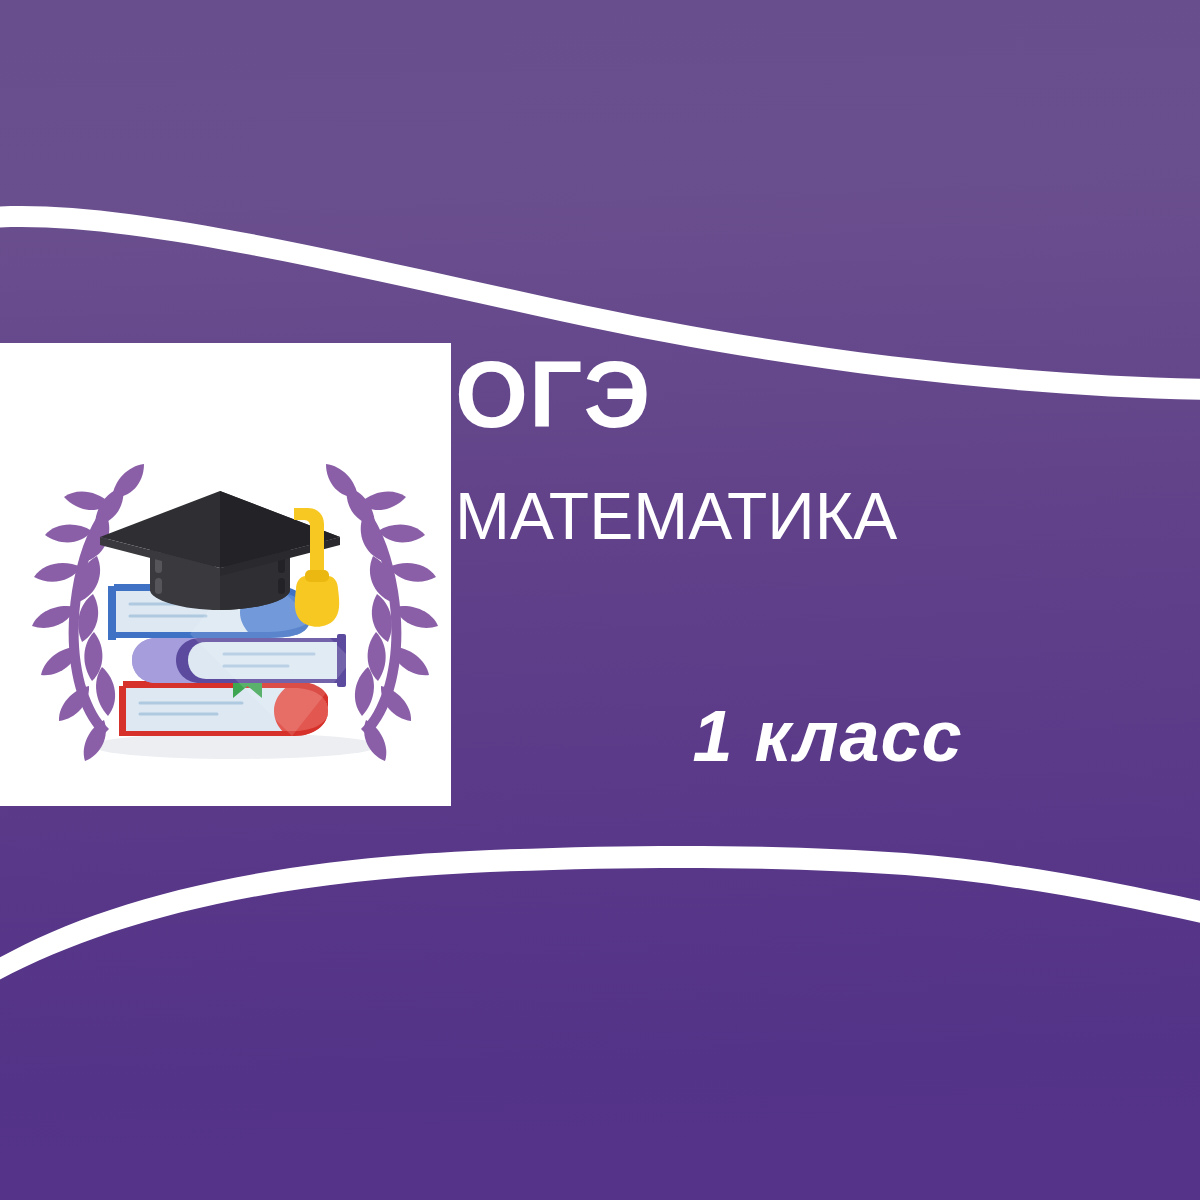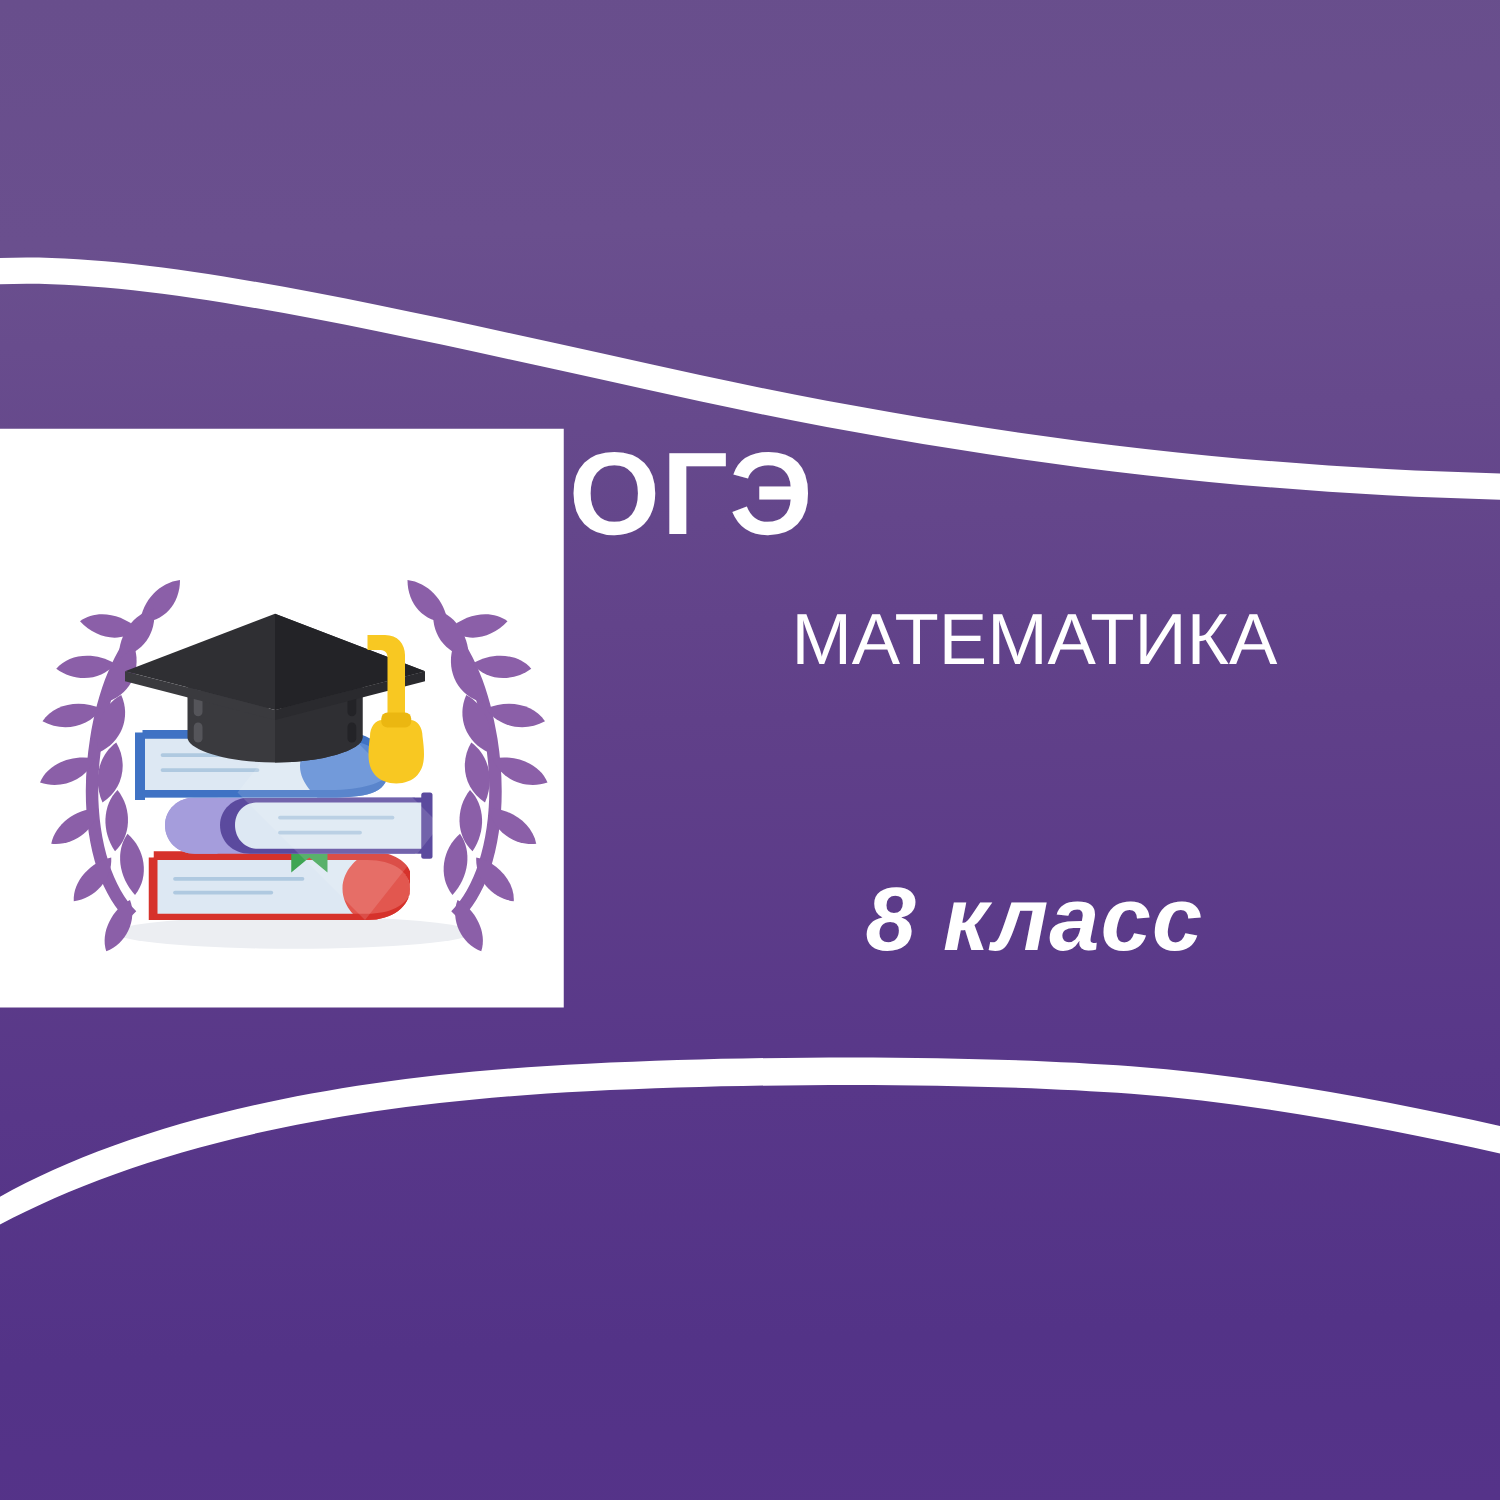--- a/index.html
+++ b/index.html
@@ -60,25 +60,24 @@
     font-weight: bold;
     font-size: 94px;
     line-height: 1;
     letter-spacing: 1px;
   }
   .title-subject {
     position: absolute;
     left: 0;
     top: 153px;
     width: 100%;
-    text-align: center;
     color: #ffffff;
     font-family: "Liberation Sans", sans-serif;
     font-weight: normal;
-    font-size: 58px;
+    font-size: 66px;
     line-height: 1;
     letter-spacing: 0px;
   }
   .title-grade {
     position: absolute;
     left: 0;
     top: 370px;
     width: 100%;
     text-align: center;
     color: #ffffff;
@@ -230,16 +229,16 @@
                  C 334 231, 316 231, 308 222 C 302 215, 302 206, 304 191
                  C 304 184, 308 178, 314 178 Z" fill="#F8C822"></path>
         <rect x="313" y="172" width="24" height="12" rx="5" fill="#EBB711"></rect>
       </g>
     </svg>
   </div>
 
   <div class="text-col">
     <div class="title-ege">ОГЭ</div>
     <div class="title-subject">МАТЕМАТИКА</div>
-    <div class="title-grade">8 класс</div>
+    <div class="title-grade">1 класс</div>
   </div>
 
 </div>
 
 </body></html>

